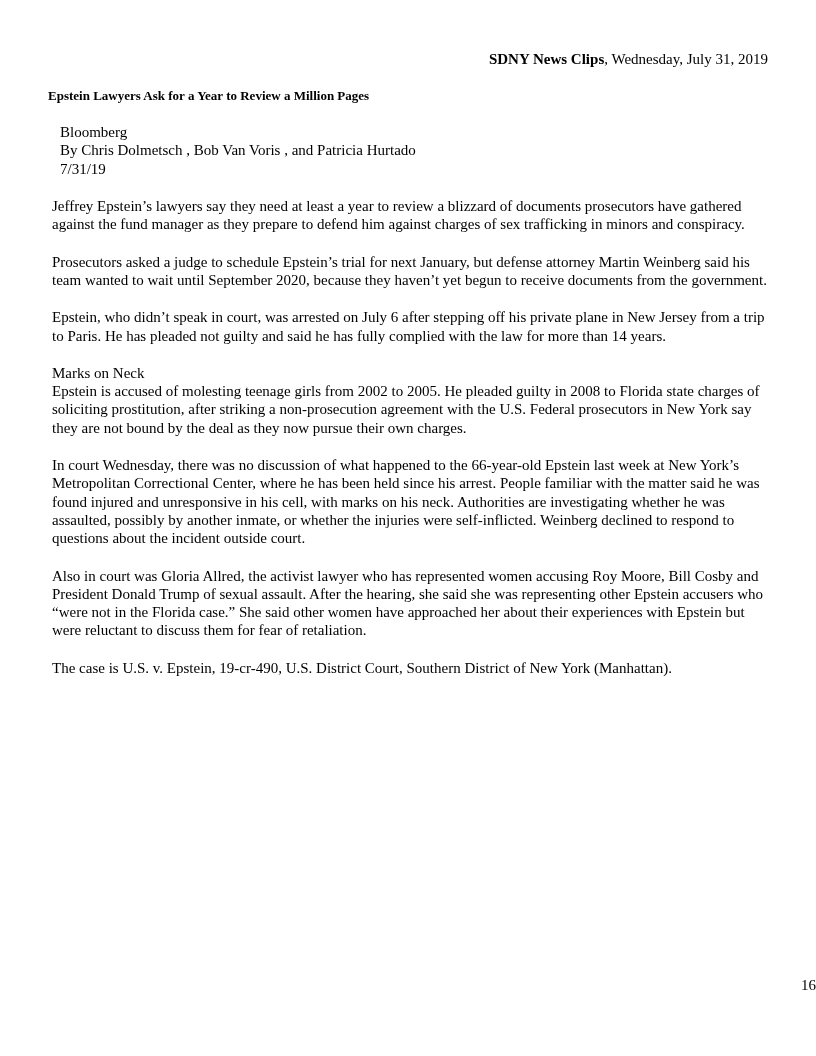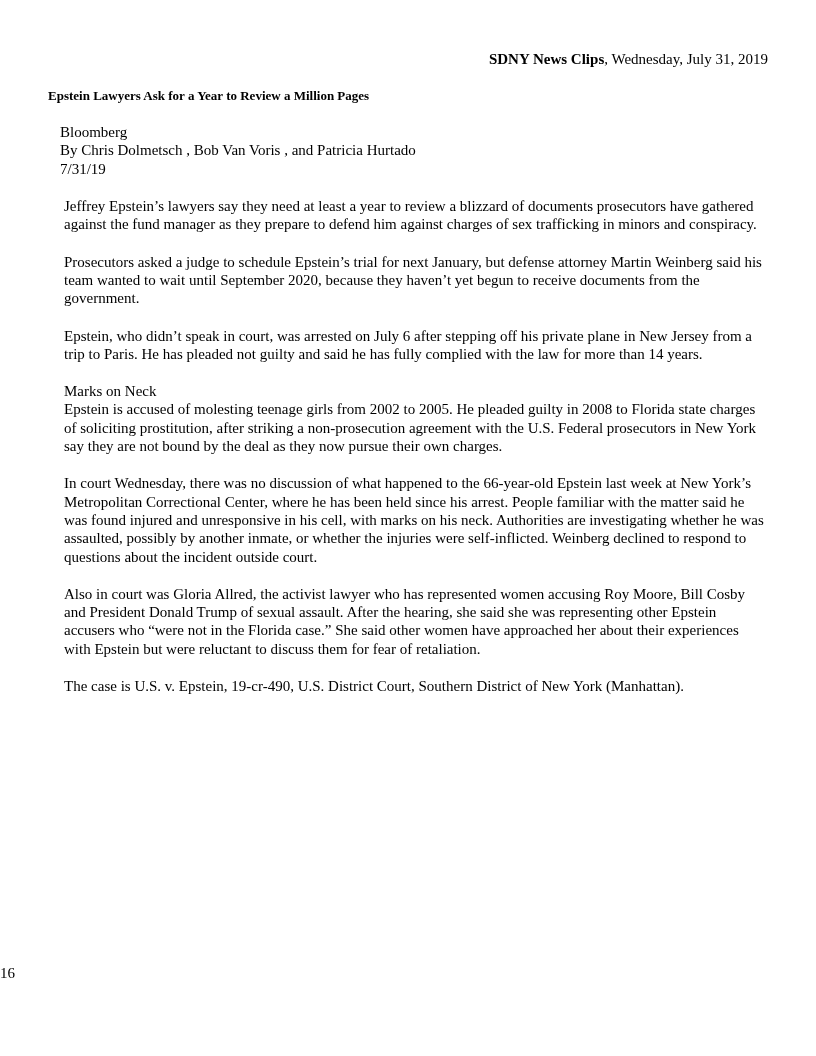--- a/index.html
+++ b/index.html
@@ -30,28 +30,28 @@
     font-weight: bold;
     font-size: 13px;
     margin: 0 0 19px 0;
   }
   .byline {
     white-space: pre-line;
     margin: 0 0 19px 12px;
   }
   .para {
     white-space: pre-line;
-    margin: 0 0 19px 16px;
+    margin: 0 0 19px 4px;
   }
   .footer {
     position: absolute;
     left: 0;
     right: 0;
-    bottom: 74px;
-    text-align: left;
+    bottom: 62px;
+    text-align: right;
   }
 </style>
 </head>
 <body>
 
 <div class="page">
 
   <div class="header">
     <span class="bold">SDNY News Clips</span><span>, Wednesday, July 31, 2019</span>
   </div>

